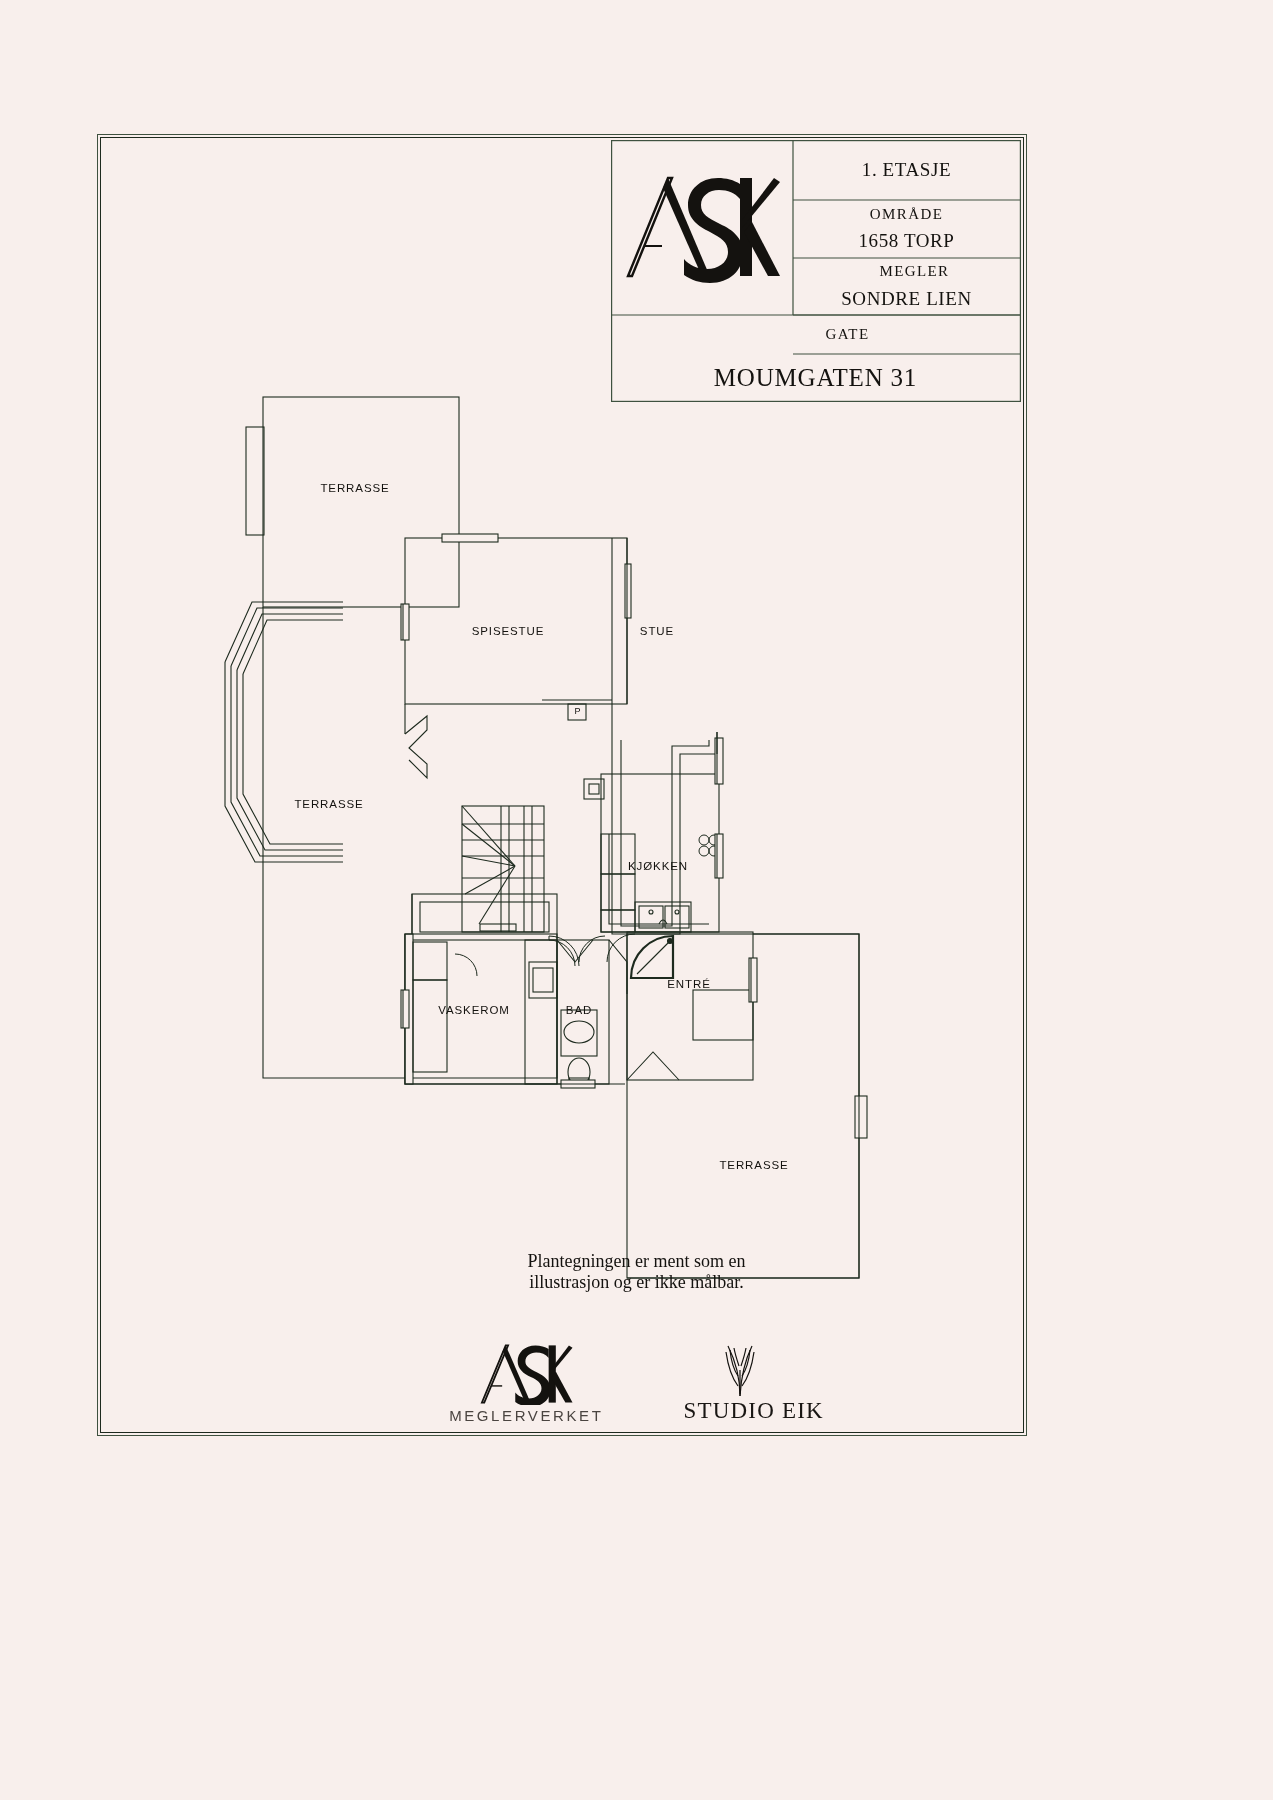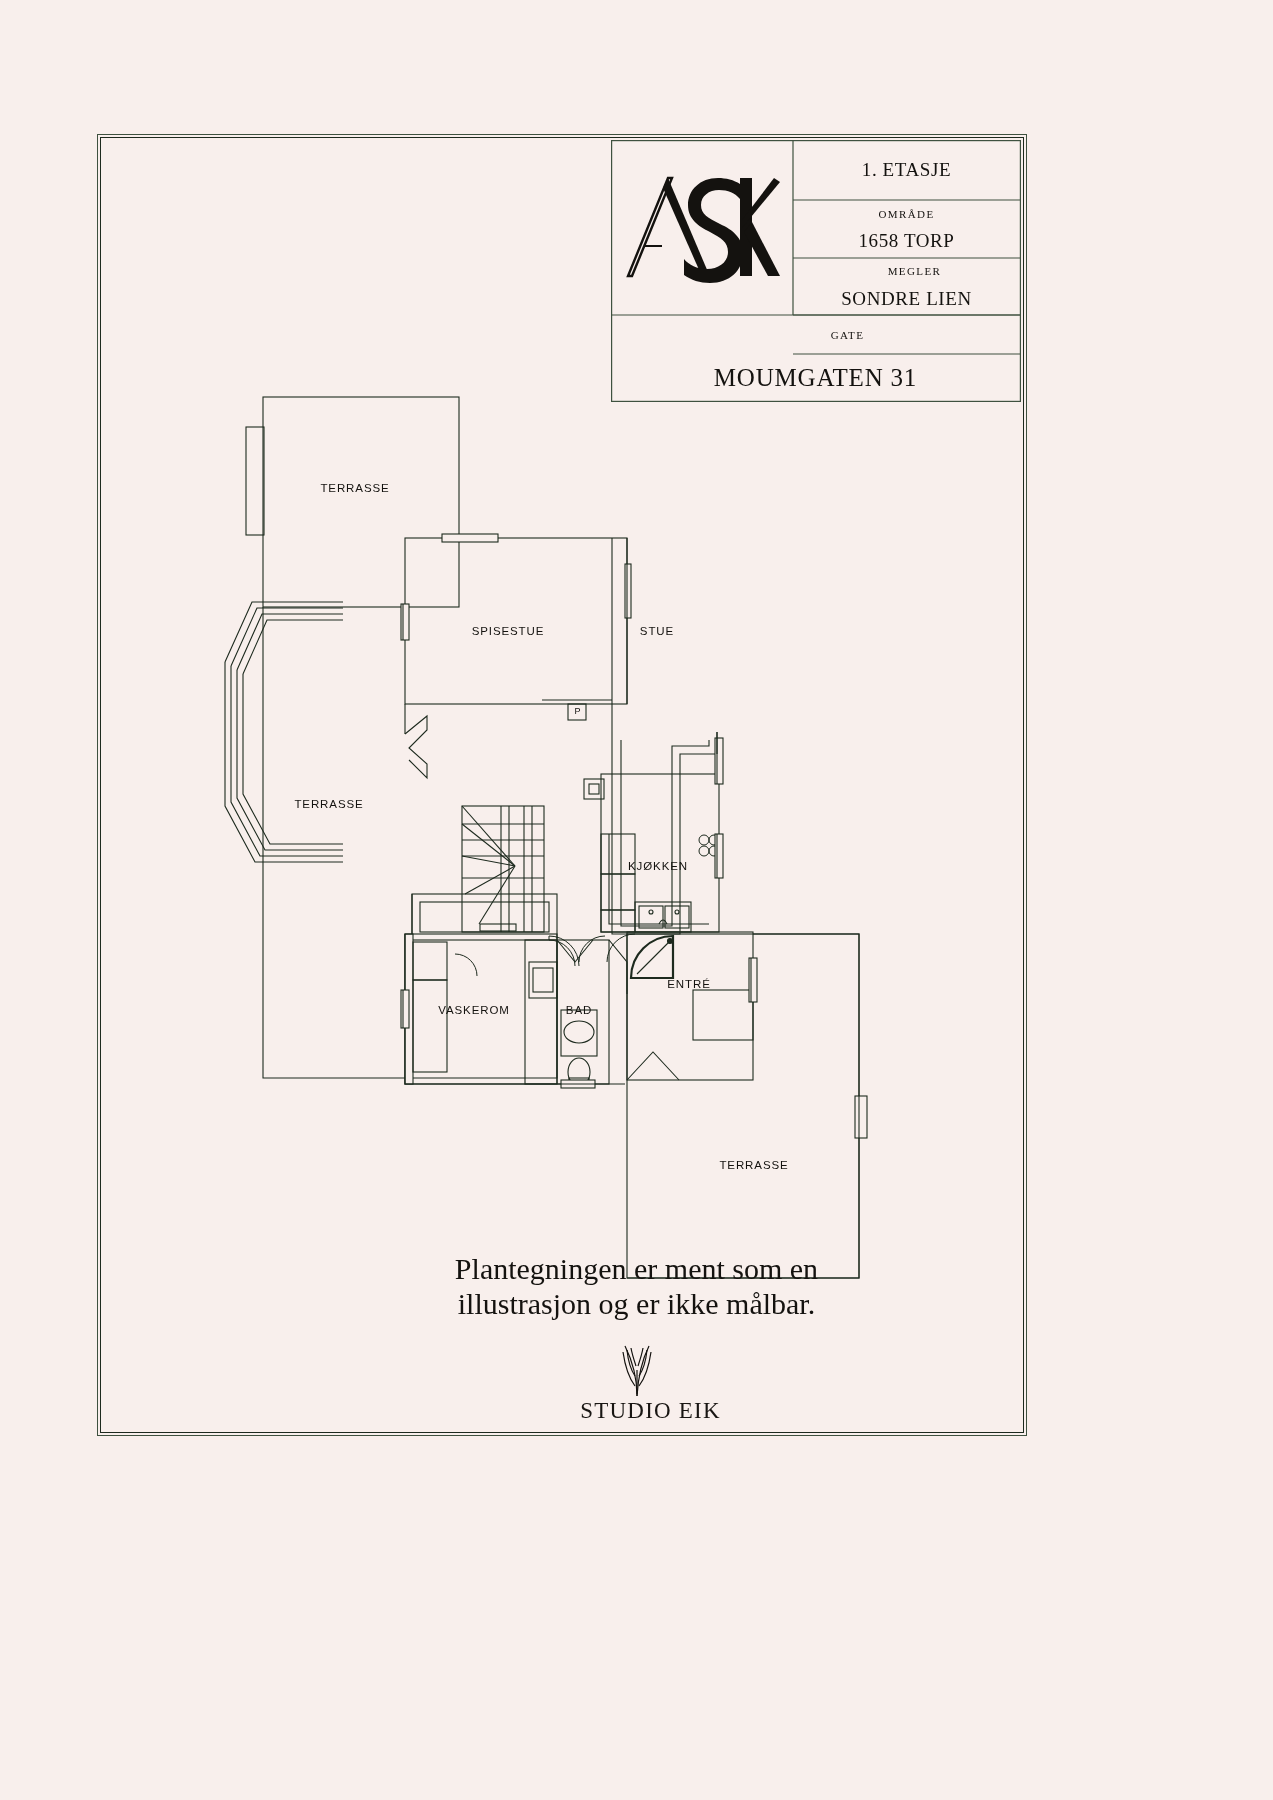--- a/index.html
+++ b/index.html
@@ -16,37 +16,37 @@
   #frame-inner{
     position:absolute;left:2px;top:2px;right:2px;bottom:2px;
     border:1px solid #1d2a1e;
   }
   
   #titleblock{
     position:absolute;left:611px;top:140px;width:410px;height:262px;padding-left:42px;
   }
   .tb-cell{position:absolute;display:flex;align-items:center;justify-content:center;
            font-family:"Liberation Serif", serif;color:#14120f;text-align:center;}
-  .tb-small{font-size:11px;letter-spacing:1.4px;}
+  .tb-small{font-size:15px;letter-spacing:1.4px;}
   .tb-mid{font-size:19px;letter-spacing:.6px;}
   .tb-big{font-size:25px;letter-spacing:.8px;}
   
   #asklogo{position:absolute;left:0;top:0;width:182px;height:175px;
            display:flex;align-items:center;justify-content:center;}
   
   #plan{position:absolute;left:97px;top:134px;width:928px;height:1300px;}
   .rlabel{
     position:absolute;font-family:"Liberation Sans",sans-serif;
     font-size:11.5px;letter-spacing:.9px;color:#14120f;white-space:nowrap;
     transform:translate(-50%,-50%);
   }
   
   #disclaimer{
     position:absolute;left:0;right:0;top:1251px;text-align:center;
-    font-family:"Liberation Serif",serif;font-size:30px;line-height:1.18;
+    font-family:"Liberation Serif",serif;font-size:18px;line-height:1.18;
     color:#14120f;
   }
   #logos{position:absolute;left:0;right:0;top:1340px;
          display:flex;align-items:flex-end;justify-content:center;gap:52px;}
   .logo-wrap{display:flex;flex-direction:column;align-items:center;}
   .logo-cap{font-size:15px;letter-spacing:2.6px;color:#4a4440;margin-top:2px;
             font-family:"Liberation Sans",sans-serif;}
   .logo-cap-serif{font-family:"Liberation Serif",serif;font-size:23px;
                   letter-spacing:1.2px;color:#191613;margin-top:0px;margin-left:28px;}
 </style>
@@ -283,20 +283,37 @@
     <div class="rlabel" style="left: 578px; top: 711px; font-size: 9px;">P</div>
   </div>
 
 <div id="disclaimer">
   <div>Plantegningen er ment som en</div>
   <div>illustrasjon og er ikke målbar.</div>
 </div>
 
 <div id="logos">
 
+  <div class="logo-wrap">
+    <svg width="108" height="62" viewBox="0 0 160 104">
+      <g fill="#14120f">
+        <path d="M46 4 L6 100 L10 100 L50 4 Z" fill="none" stroke="#14120f" stroke-width="3"></path>
+        <path d="M46 4 L86 96 L77 96 L41 14 Z"></path>
+        <line x1="22" y1="72" x2="40" y2="72" stroke="#14120f" stroke-width="2.4"></line>
+        <path d="M96 4 c-18 0 -30 12 -30 26 c0 14 10 21 22 27 c11 5 18 10 18 19
+                 c0 10 -9 17 -21 17 c-10 0 -18 -4 -23 -10 l0 16 c7 5 16 8 26 8
+                 c20 0 33 -13 33 -29 c0 -15 -10 -23 -23 -29 c-12 -6 -19 -10 -19 -18
+                 c0 -9 8 -15 18 -15 c9 0 16 3 21 9 l0 -15 c-6 -4 -14 -6 -22 -6 Z"></path>
+        <rect x="118" y="4" width="12" height="96"></rect>
+        <path d="M152 4 L158 8 L120 54 L120 46 Z"></path>
+        <path d="M130 48 L158 100 L146 100 L122 58 Z"></path>
+      </g>
+    </svg>
+    <div class="logo-cap">MEGLERVERKET</div>
+  </div>
 
   <div class="logo-wrap">
     <svg width="64" height="58" viewBox="0 0 64 58">
       <g stroke="#14120f" fill="none" stroke-width="1.2">
         <path d="M32 56 C32 40 28 22 20 6"></path>
         <path d="M32 56 C33 40 36 22 44 6"></path>
         <path d="M30 46 C24 38 20 26 18 12"></path>
         <path d="M34 46 C40 38 44 26 46 12"></path>
         <path d="M30 36 C26 30 23 20 22 10"></path>
         <path d="M34 36 C38 30 41 20 42 10"></path>

